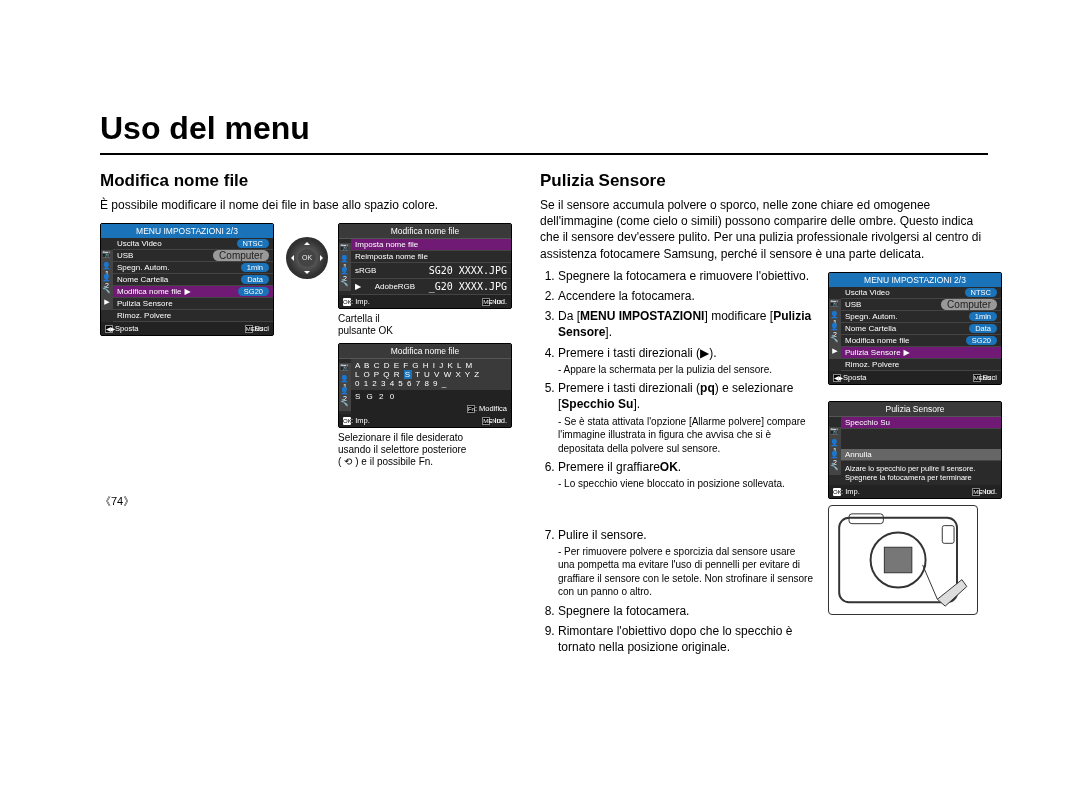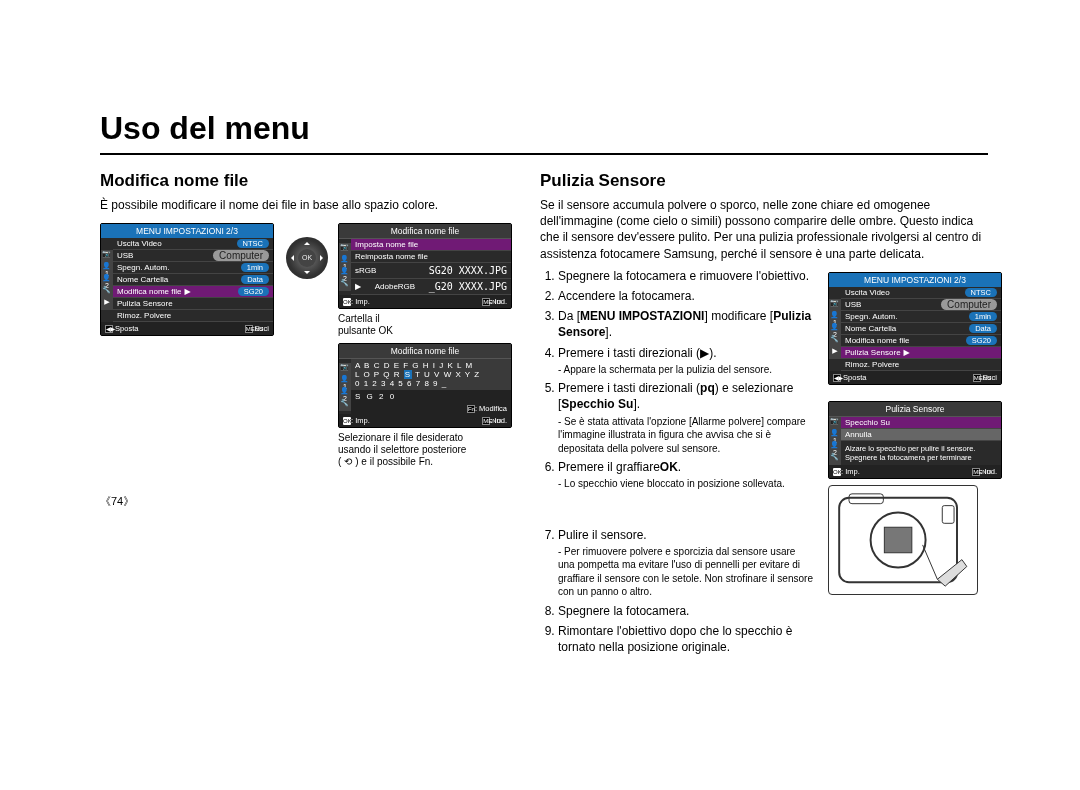--- a/index.html
+++ b/index.html
@@ -16,21 +16,21 @@
   .sublist { font-size: 10px; margin-left: 0; margin-top: 2px; }
   .sublist div::before { content: "- "; }
   .screen { background: #2a2a2a; border: 1px solid #000; border-radius: 2px; color: #fff; font-size: 8px; width: 174px; margin: 4px 0 4px 0; }
   .screen-title { background: #1a72b8; color: #fff; text-align: center; font-size: 8.5px; padding: 2px 2px; }
   .screen-title2 { background: #3a3a3a; color: #fff; text-align: center; font-size: 8.5px; padding: 2px 2px; border-bottom:1px solid #555;}
   .screen-row { display: flex; justify-content: space-between; padding: 1px 4px; border-bottom: 1px solid #444; align-items:center; height:12px;}
   .screen-row .left { display:flex; align-items:center; gap:3px;}
   .screen-row .val { background: #1a72b8; border-radius: 6px; padding: 0 6px; font-size: 7.5px; }
   .screen-row .val-gray { background: #999; color:#222; border-radius: 6px; padding: 0 6px; font-size: 10px; }
   .screen-row.hl { background: #701a75; }
-  .screen-row.hl2 { background: #666; }
+  .screen-row.hl2 { background: #666; margin-top: 20px; }
   .screen-footer { display: flex; justify-content: space-between; padding: 2px 4px; font-size: 7.5px; background:#222;}
   .icon-sq { display:inline-block; width:8px; height:8px; background:#fff; border-radius:1px; color:#000; font-size:6px; text-align:center; line-height:8px; }
   .icon-sqb { display:inline-block; width:8px; height:8px; background:#000; border:1px solid #888; color:#fff; font-size:6px; text-align:center; line-height:7px; }
   .caption { font-size: 10px; line-height: 1.2; margin: 2px 0 6px 0; }
   .dial { display:inline-block; width:42px; height:42px; border-radius:50%; background: radial-gradient(circle at 50% 50%, #888 0%, #555 30%, #333 60%, #222 100%); position:relative; vertical-align:middle; margin-left:6px; }
   .dial::after{ content:"OK"; position:absolute; top:50%; left:50%; transform:translate(-50%,-50%); font-size:7px; color:#eee; background:#444; width:18px; height:18px; border-radius:50%; line-height:18px; text-align:center;}
   .dial .tri{position:absolute;width:0;height:0;border:3px solid transparent;}
   .dial .tl{border-right-color:#fff; left:2px; top:18px;}
   .dial .tr{border-left-color:#fff; right:2px; top:18px;}
   .dial .tt{border-bottom-color:#fff; left:18px; top:2px;}

